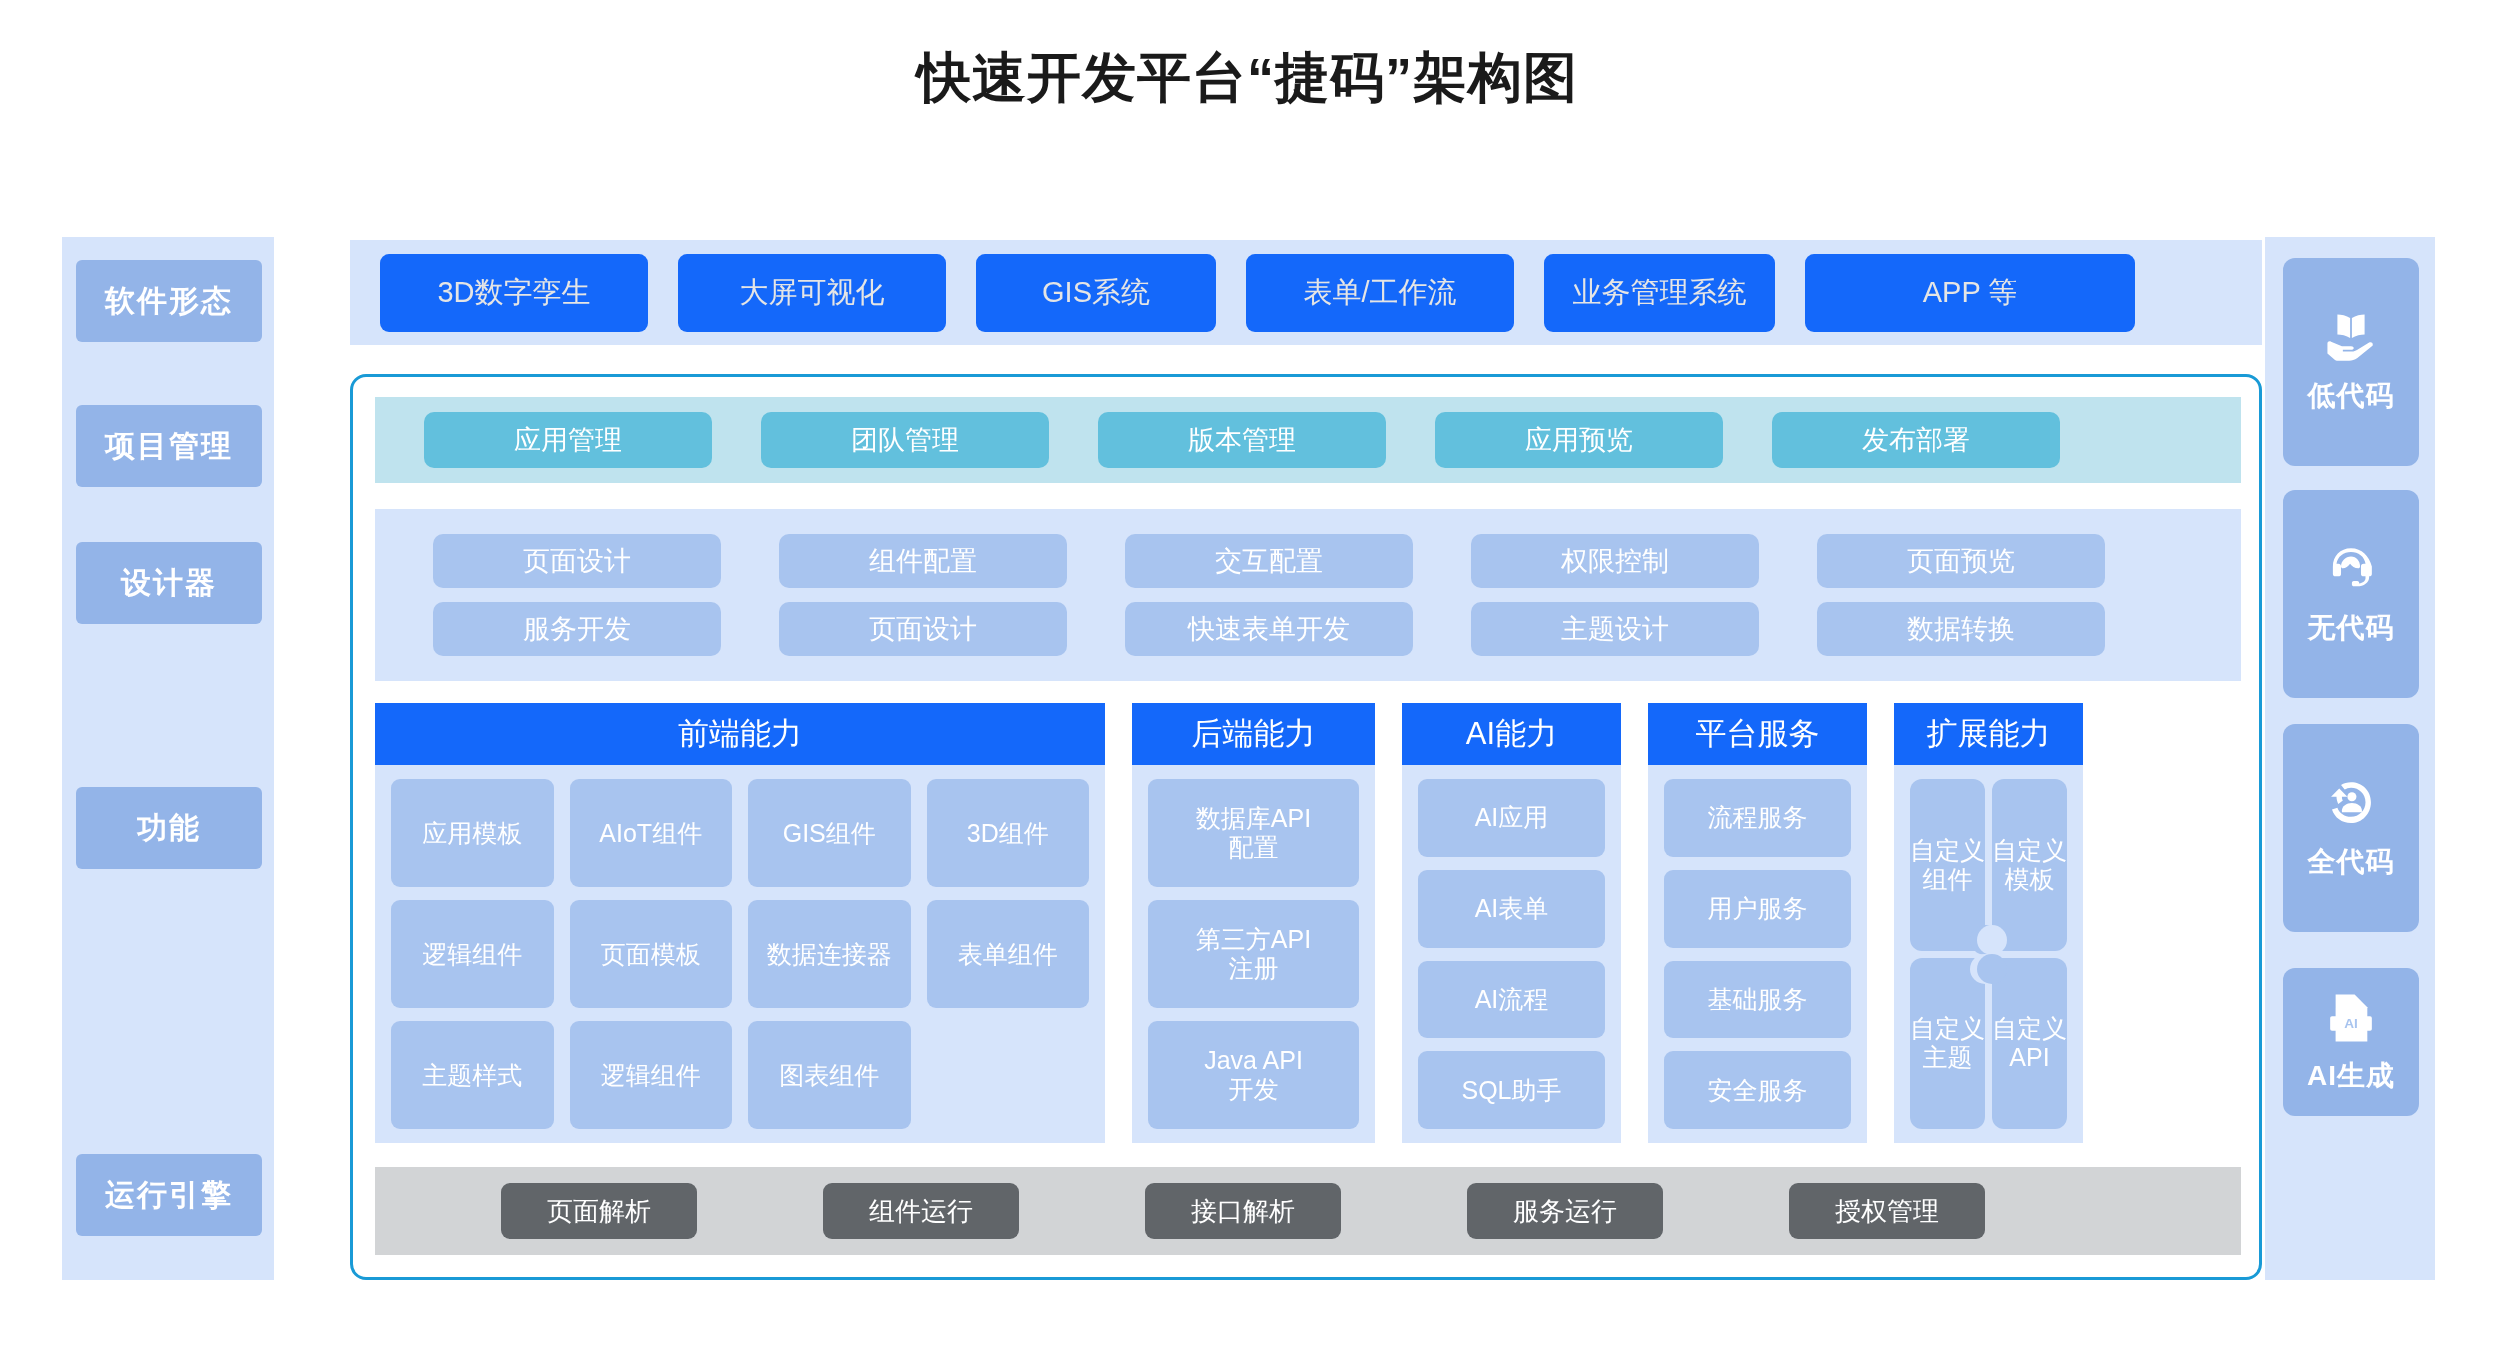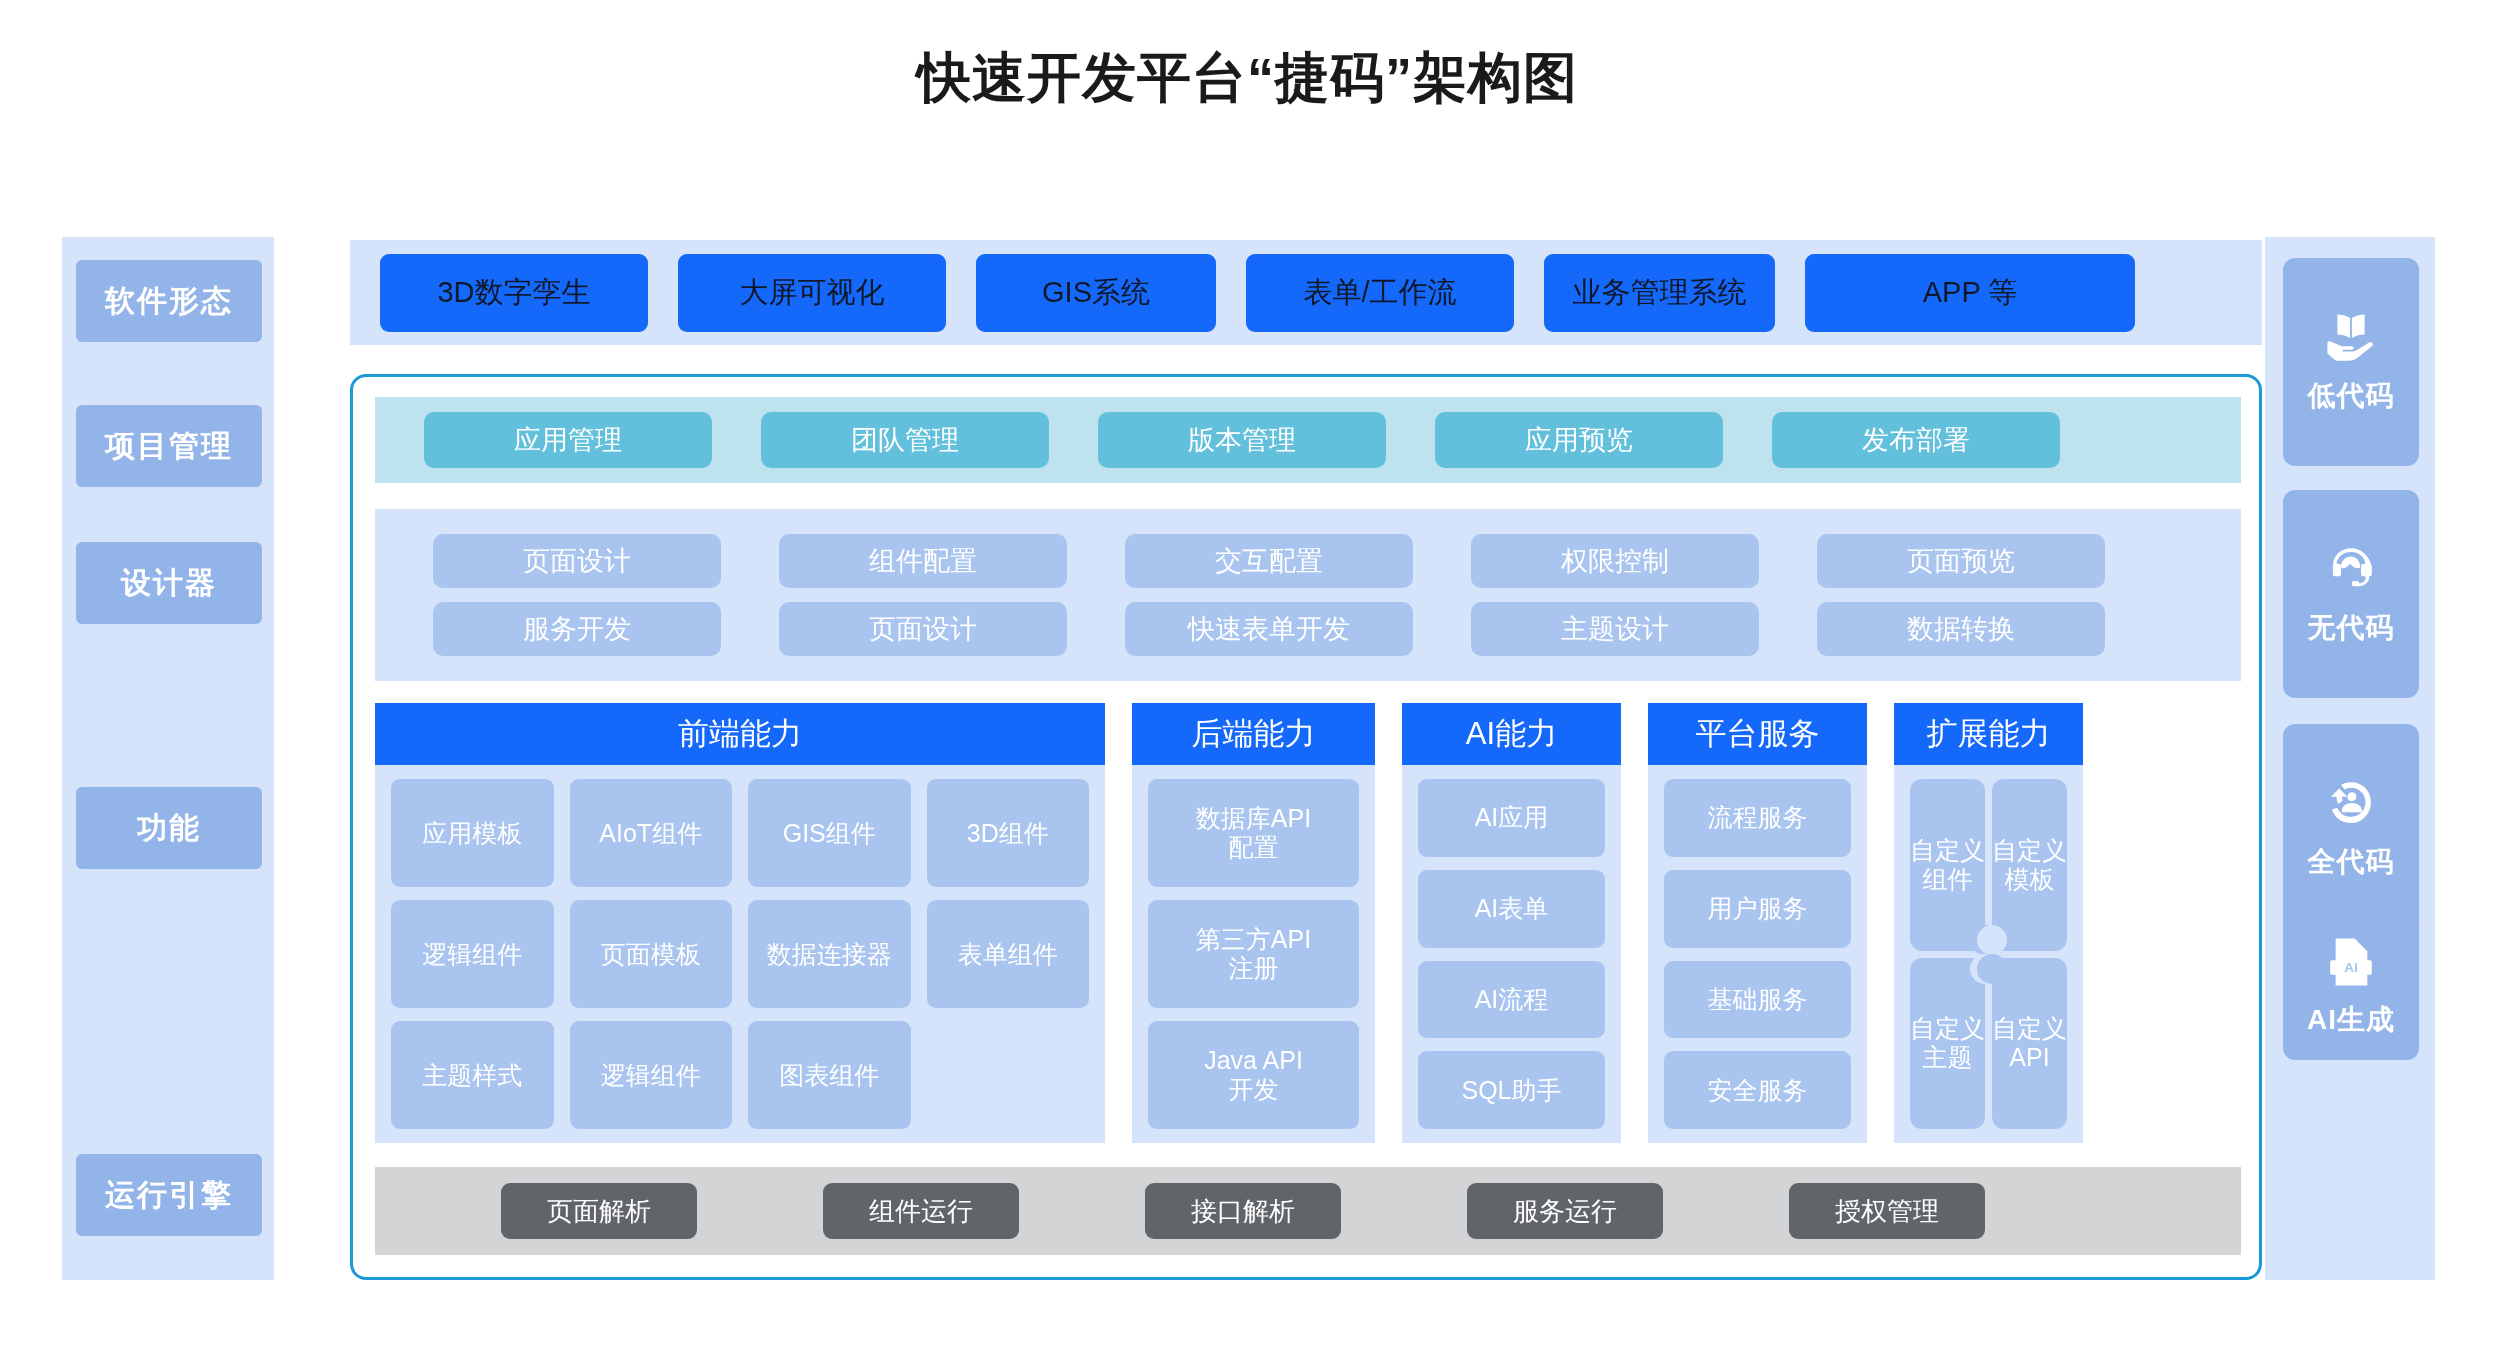--- a/index.html
+++ b/index.html
@@ -62,21 +62,21 @@
   .forms-band {
     position: absolute; left: 350px; top: 240px;
     width: 1912px; height: 105px;
     background: #d6e4fb;
     display: flex; align-items: center;
   }
   .form-chip {
     height: 78px;
     background: #1468fa;
     border-radius: 9px;
-    color: #0f172a; font-size: 29px;
+    color: #e5e5e5; font-size: 29px;
     display: flex; align-items: center; justify-content: center;
     margin-left: 30px;
     white-space: nowrap;
   }
 
   
   .main-box {
     position: absolute; left: 350px; top: 374px;
     width: 1912px; height: 906px;
     border: 3px solid #199ad6;
@@ -254,21 +254,21 @@
       </div>
       <div class="right-item" style="top: 724px; height: 208px;">
         <span class="r-icon"><svg viewBox="0 0 64 64">
             <path d="M32 8c-4 0-8 1-11 3l4 5c2-1 4-2 7-2 9 0 16 7 16 16s-7 16-16 16c-7 0-13-4-15-10l-6 2c3 9 11 15 21 15 12 0 22-10 22-23S44 8 32 8z"></path>
             <path d="M19 15l-9 9h6c0 3 1 6 2 8l5-4c-1-1-1-3-1-4h6l-9-9z"></path>
             <circle cx="33" cy="24" r="5"></circle>
             <path d="M33 31c-6 0-11 4-11 8v2h22v-2c0-4-5-8-11-8z"></path>
           </svg></span>
         <span class="r-label">全代码</span>
       </div>
-      <div class="right-item" style="top: 912px; height: 148px;">
+      <div class="right-item" style="top: 968px; height: 148px;">
         <span class="r-icon"><svg viewBox="0 0 64 64">
             <path d="M14 6h22l14 14v38H14V6zm22 2v12h12L36 8z" fill="none"></path>
             <path d="M15 6h21l14 14v12H15V6z"></path>
             <path d="M15 42h35v16H15z"></path>
             <rect x="9" y="30" width="46" height="16" rx="2"></rect>
             <text x="32" y="43" font-size="15" font-weight="bold" text-anchor="middle" fill="#a8c4ef" font-family="Liberation Sans, sans-serif">AI</text>
           </svg></span>
         <span class="r-label">AI生成</span>
       </div>
     </div>

